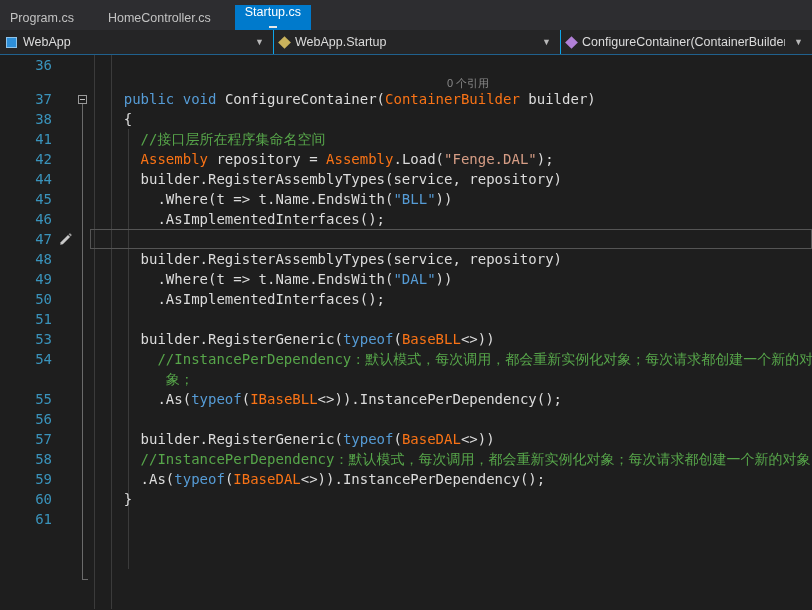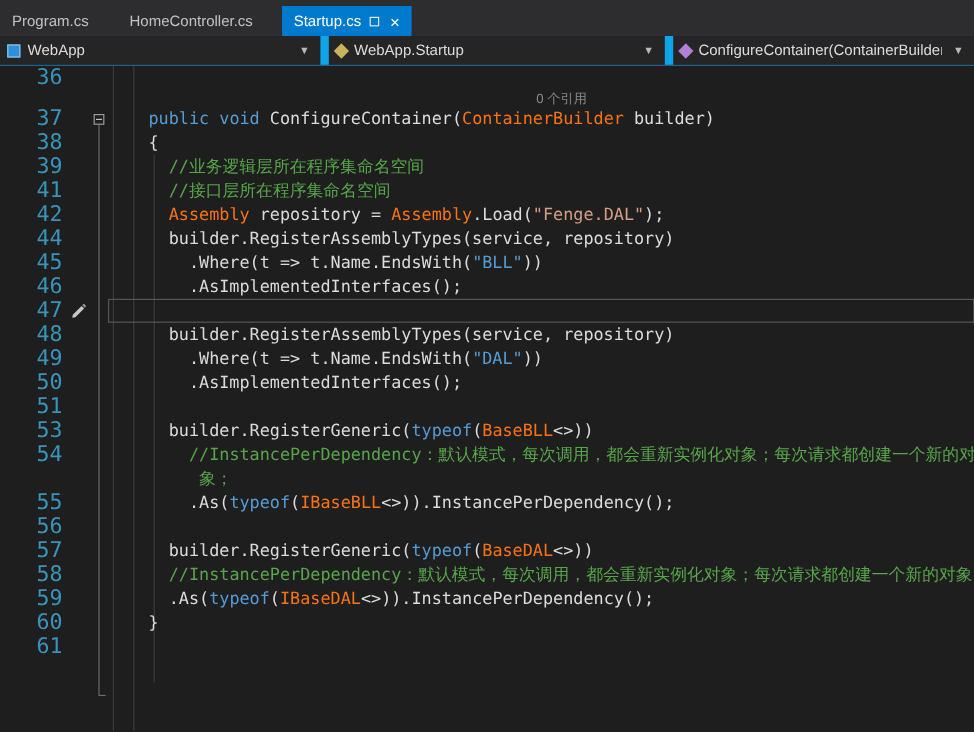--- a/index.html
+++ b/index.html
@@ -4,29 +4,29 @@
 <style>
   * { margin:0; padding:0; box-sizing:border-box; }
   html,body { width:812px; height:610px; overflow:hidden; background:#1e1e1e;
               font-family:"Liberation Sans", sans-serif; }
   .app { width:812px; height:610px; display:flex; flex-direction:column; }
 
   
   .tabbar { height:30px; background:#2d2d30; display:flex; align-items:flex-end; flex:none; }
   .tab { height:25px; padding:0 24px 0 10px; display:flex; align-items:center; gap:7px;
          font-size:12.5px; color:#c2c2c2; white-space:nowrap; cursor:default; }
-  .tab.active { background:#007acc; color:#ffffff; padding-right:10px; }
+  .tab.active { background:#007acc; color:#ffffff; padding-right:10px;flex-direction:column; }
   .tab .close { font-size:14px; line-height:1; color:#ffffff; margin-left:2px; }
   .pin { width:8px; height:8px; border:1px solid #e8e8e8; display:inline-block; }
 
   
   .navbar { height:25px; background:#252526; border-bottom:1px solid #20618e;
             display:flex; flex:none; }
   .combo { display:flex; align-items:center; gap:6px; padding:0 6px;
-           border-right:7px solid #0ea5e9; overflow:hidden; }
+           border-right:1px solid #0ea5e9; overflow:hidden; }
   .combo:last-child { border-right:none; flex:1; }
   .combo-label { font-size:12.5px; color:#dcdcdc; white-space:nowrap; overflow:hidden; }
   .chev { margin-left:auto; color:#b8b8b8; font-size:9px; padding:0 3px; flex:none; }
   .proj-icon { width:11px; height:11px; background:#2e8fd8; border:1px solid #8fc3e8; flex:none; }
   .class-icon { width:9px; height:9px; background:#c9b25c; transform:rotate(45deg); flex:none; }
   .method-icon { width:9px; height:9px; background:#b180d7; transform:rotate(45deg); flex:none; }
 
   
   .editor { flex:1; position:relative; overflow:hidden;
             font-family:"DejaVu Sans Mono","Liberation Mono", monospace; }
@@ -36,21 +36,21 @@
   .g3 { left:128px; top:74px; height:440px; }
   .foldline-ov { position:absolute; left:82px; top:49px; width:1px; height:475px;
                  background:#6b6b6b; z-index:0; }
   .foldtick { position:absolute; left:82px; top:524px; width:6px; height:1px;
               background:#6b6b6b; z-index:0; }
   .rows { position:relative; z-index:1; }
 
   .crow { display:flex; height:20px; line-height:20px; }
   .crow.lensrow { height:14px; line-height:14px;text-align:center; }
   .num { width:56px; flex:none; text-align:right; padding-right:4px;
-         color:#3a93bb; font-size:18px; }
+         color:#3a93bb; font-size:14px; }
   .glyph { width:18px; flex:none; display:flex; align-items:center; justify-content:center; }
   .outline { width:16px; flex:none; display:flex; align-items:center; justify-content:center; }
   .foldbox { width:9px; height:9px; border:1px solid #9a9a9a; background:#1e1e1e;
              position:relative; }
   .foldbox::after { content:""; position:absolute; left:1px; right:1px; top:3px;
                     height:1px; background:#c0c0c0; }
   .codecell { flex:1; white-space:pre; font-size:14px; color:#dcdcdc; overflow:hidden; }
   .crow.cursor .codecell { outline:1px solid #555555; outline-offset:-1px; }
 
   .lens { font-size:11px; color:#8a8a8a; padding-left:34px;
@@ -127,26 +127,20 @@
           </div>
           <div class="codecell"><span class="tk-p">    </span><span class="tk-k">public</span><span class="tk-p"> </span><span class="tk-k">void</span><span class="tk-p"> ConfigureContainer(</span><span class="tk-t">ContainerBuilder</span><span class="tk-p"> builder)</span></div>
         </div>
         <div class="crow">
           <div class="num">38</div>
           <div class="glyph"></div>
           <div class="outline"></div>
           <div class="codecell"><span class="tk-p">    {</span></div>
         </div>
         <div class="crow">
-          <div class="num">39</div>
-          <div class="glyph"></div>
-          <div class="outline"></div>
-          <div class="codecell"><span class="tk-p">      </span><span class="tk-c">//业务逻辑层所在程序集命名空间</span></div>
-        </div>
-        <div class="crow">
           <div class="num">41</div>
           <div class="glyph"></div>
           <div class="outline"></div>
           <div class="codecell"><span class="tk-p">      </span><span class="tk-c">//接口层所在程序集命名空间</span></div>
         </div>
         <div class="crow">
           <div class="num">42</div>
           <div class="glyph"></div>
           <div class="outline"></div>
           <div class="codecell"><span class="tk-p">      </span><span class="tk-t">Assembly</span><span class="tk-p"> repository = </span><span class="tk-t">Assembly</span><span class="tk-p">.Load(</span><span class="tk-s">"Fenge.DAL"</span><span class="tk-p">);</span></div>

